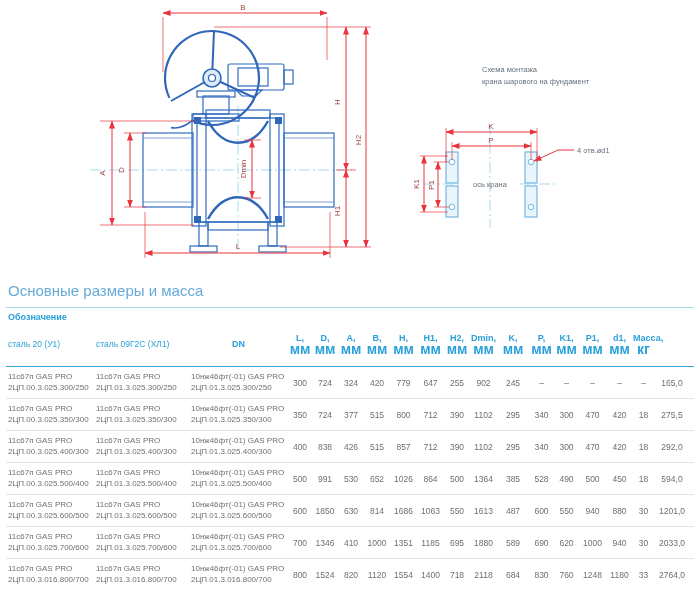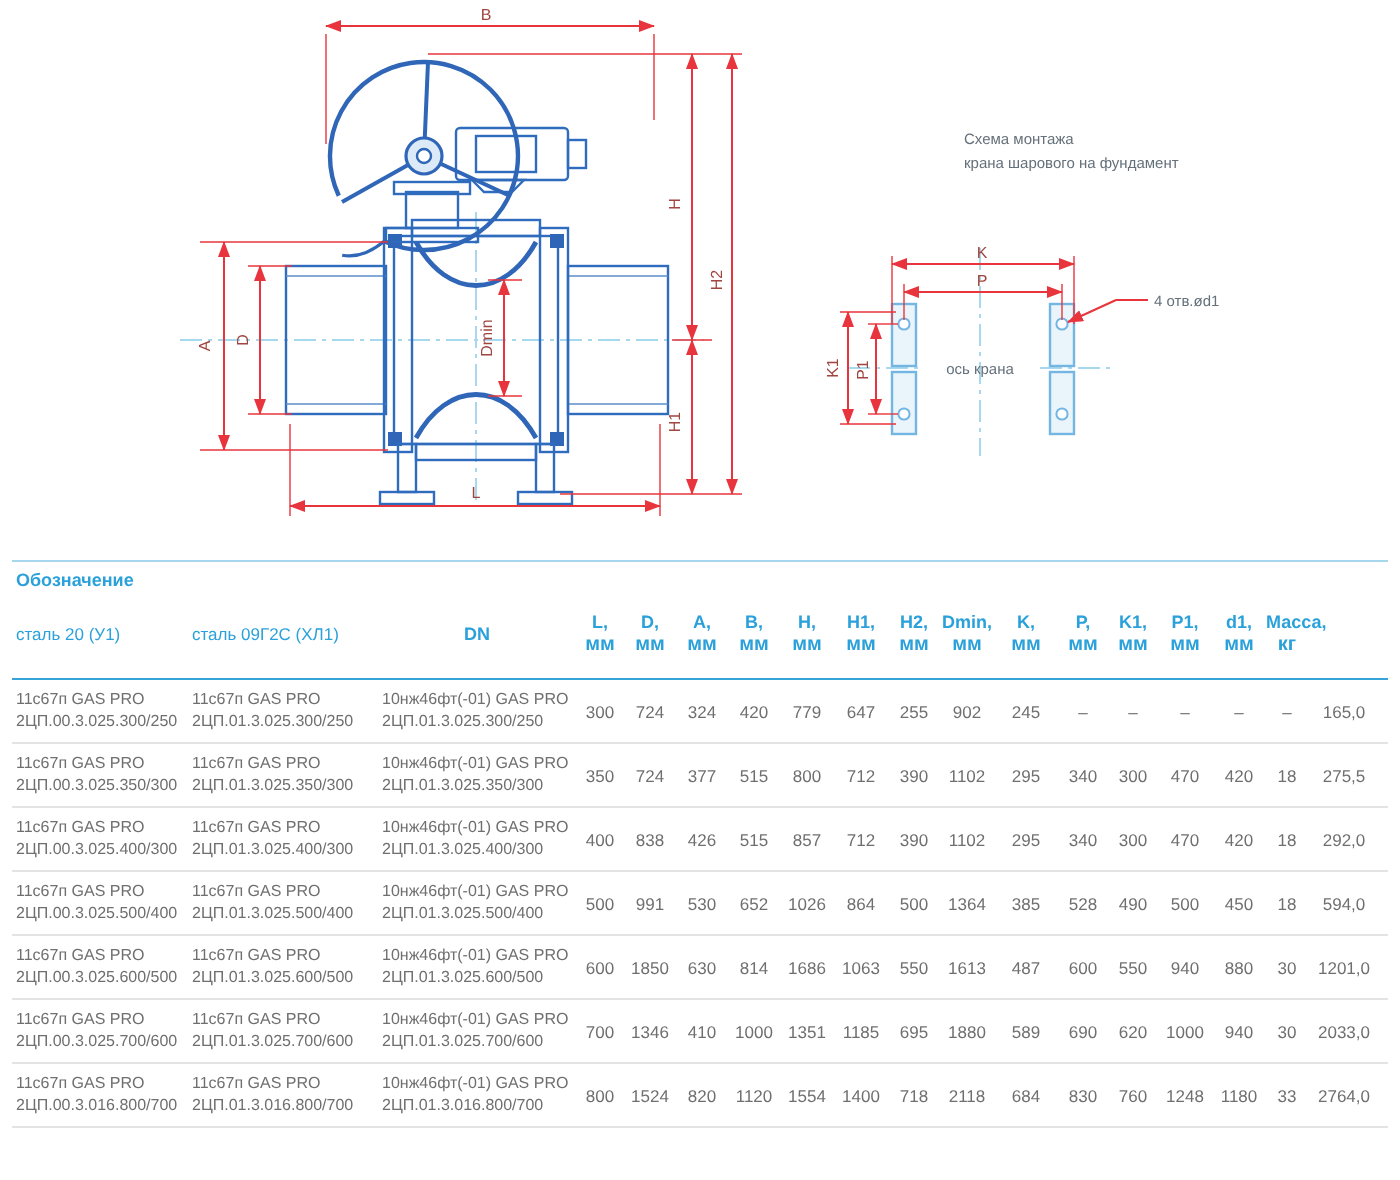--- a/index.html
+++ b/index.html
@@ -17,21 +17,21 @@
   
   .tbl{position:absolute;left:6px;top:280px;width:688px;}
   .tbl-title{color:#66abd8;font-size:15px;padding:2px 0 8px 2px;}
   .grid{display:grid;grid-template-columns:88px 95px 99px 24px 26px 26px 26px 27px 27px 26px 27px 32px 25px 25px 27px 27px 21px 36px;}
   .ghead{border-top:1px solid #a7d7ee;padding-top:4px;height:14px;gap:32px;}
   .ghead .desig-h{grid-column:1/4;color:#2aa1da;font-size:9px;font-weight:700;padding-left:2px;}
   .ghead .pn{grid-column:4/19;color:#2aa1da;font-size:9px;font-weight:700;text-align:center;}
   .chead{border-bottom:1px solid #35a5d9;padding-bottom:4px;min-height:36px;align-items:end;}
   .mat-h{color:#2aa1da;font-size:8.5px;line-height:11px;padding-left:2px;align-self:center;}
   .num-h{color:#2aa1da;font-size:9px;font-weight:700;text-align:center;align-self:center;line-height:11px;}
-  .num-h .u{font-size:10px;}
+  .num-h .u{font-size:14px;}
   .trow{border-bottom:1px solid #e3e3e3;height:31px;}
   .cell{color:#6f6f6f;}
   .cell.desg{font-size:8px;line-height:10.5px;align-self:center;padding-left:2px;}
   .cell.num{font-size:8.5px;text-align:center;align-self:center;}
 </style>
 </head>
 <body>
 
 <svg id="drawing" width="700" height="276" viewBox="0 0 700 276">
   <defs>
@@ -178,20 +178,21 @@
     <line class="dim" x1="438" y1="162" x2="438" y2="207" marker-start="url(#as)" marker-end="url(#ae)"></line>
     <text class="dimlab" transform="rotate(-90 434 185)" x="434" y="185" text-anchor="middle" font-size="7.5">P1</text>
 
     <line class="dim" x1="534" y1="161" x2="558" y2="150" marker-start="url(#as)"></line>
     <line class="dim" x1="558" y1="150" x2="574" y2="150"></line>
     <text class="gray" x="577" y="153" font-size="7.5">4 отв.ød1</text>
   </g>
 </svg>
 
 <div class="tbl">
+  <div class="tbl-title">Основные размеры и масса</div>
 
   <div class="grid ghead">
     <div class="desig-h">Обозначение</div>
   </div>
 
   <div class="grid chead" id="header-row">
       <div class="mat-h">
         <div>сталь 20 (У1)</div>
       </div>
       <div class="mat-h">

